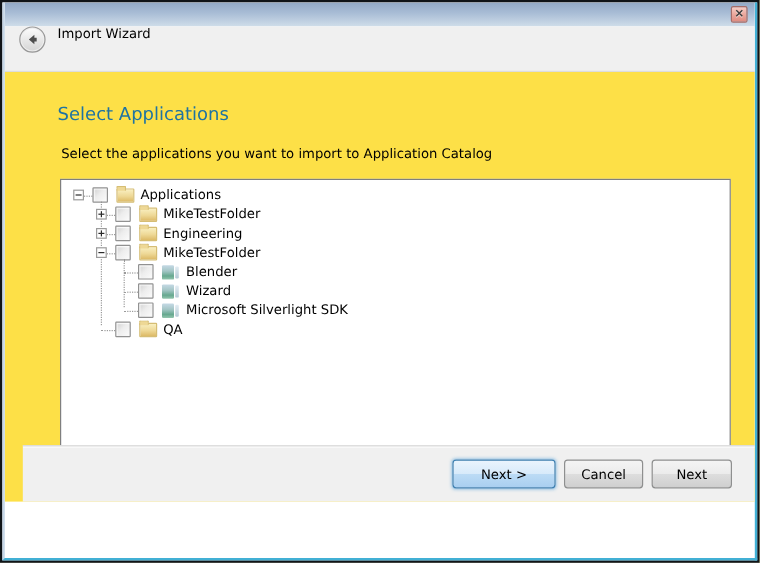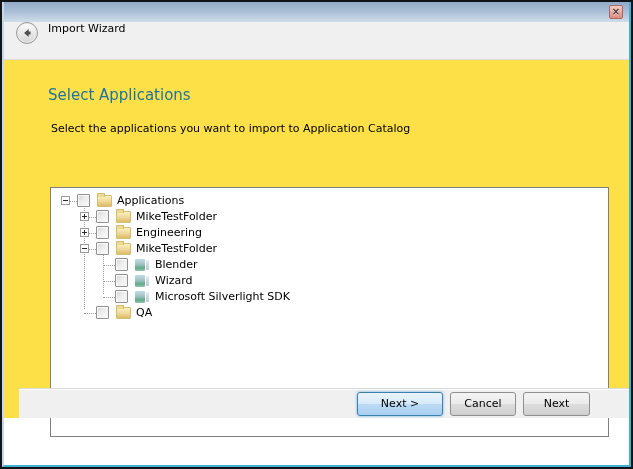--- a/index.html
+++ b/index.html
@@ -29,21 +29,21 @@
               cursor:pointer; }
   .header-title { margin-left:10px; font-size:11px; color:#000; }
 
   
   .content { position:relative; height:358px; background:#fde047; }
   .heading { position:absolute; left:44px; top:26px; font-size:15px; color:#1e73a2; }
   .subtitle { position:absolute; left:47px; top:62px; font-size:11px; color:#000; }
 
   
   .treebox { position:absolute; left:46px; top:89px; width:559px; height:250px;
-             background:#fff; border:1px solid #7f7f7f; overflow:hidden;margin-top:38px; }
+             background:#fff; border:1px solid #7f7f7f; overflow:hidden; }
   .tree { position:relative; padding-top:5px; }
 
   .trunk { position:absolute; width:0; border-left:1px dotted #9a9a9a; z-index:0; }
   .trunk-a { left:33px; top:17px; height:104px; }
   .trunk-b { left:52px; top:66px; height:40px; }
 
   .trow { position:relative; height:16px; }
   .lv0 { --ind:10px; } .lv1 { --ind:29px; } .lv2 { --ind:48px; }
   .trow .stub { position:absolute; left:calc(var(--ind) + 4px); top:8px; width:12px;
                 border-top:1px dotted #9a9a9a; z-index:0; }
@@ -69,23 +69,23 @@
   .ico-app .box { position:absolute; left:0; top:0; width:10px; height:12px;
                 background:linear-gradient(to bottom,#c5d9e5 0%,#a4c6c6 40%,#66a88f 75%,#93c6ae 100%);
                 border-radius:1px; }
   .ico-app .bar { position:absolute; right:0; top:1px; width:3px; height:10px;
                 background:linear-gradient(to bottom,#e3edf3,#b4c9d5); border-radius:1px; }
 
   .tlabel { position:absolute; left:calc(var(--ind) + 56px); top:1px; font-size:11px; color:#000;
             white-space:nowrap; z-index:2; }
 
   
-  .footer { position:absolute; left:0; right:0; bottom:0; height:30px; background:#f0f0f0;
+  .footer { position:absolute; left:0; right:0; bottom:0; height:47px; background:#f0f0f0;
             border-top:1px solid #d9d9d9; box-shadow:inset 0 1px 0 #ffffff;
-            display:flex; align-items:center; justify-content:flex-end; gap:7px; padding-right:39px;margin-left:15px; }
+            display:flex; align-items:center; justify-content:flex-end; gap:7px; padding-right:19px;margin-left:15px; }
   .btn { height:24px; font-size:11px; font-family:inherit; color:#000; border-radius:3px;
          border:1px solid #8e8f8f; background:linear-gradient(to bottom,#f4f4f4 0%,#ebebeb 50%,#dddddd 51%,#cfcfcf 100%);
          cursor:pointer; }
   .btn-next   { width:86px; border:1px solid #3c7fb1;
                 background:linear-gradient(to bottom,#eaf4fd 0%,#d7eafa 50%,#bcdbf5 51%,#a9cff0 100%);
                 box-shadow:0 0 3px rgba(80,160,220,.8); }
   .btn-cancel { width:66px; }
   .btn-help   { width:67px; }
 </style>
 </head>

